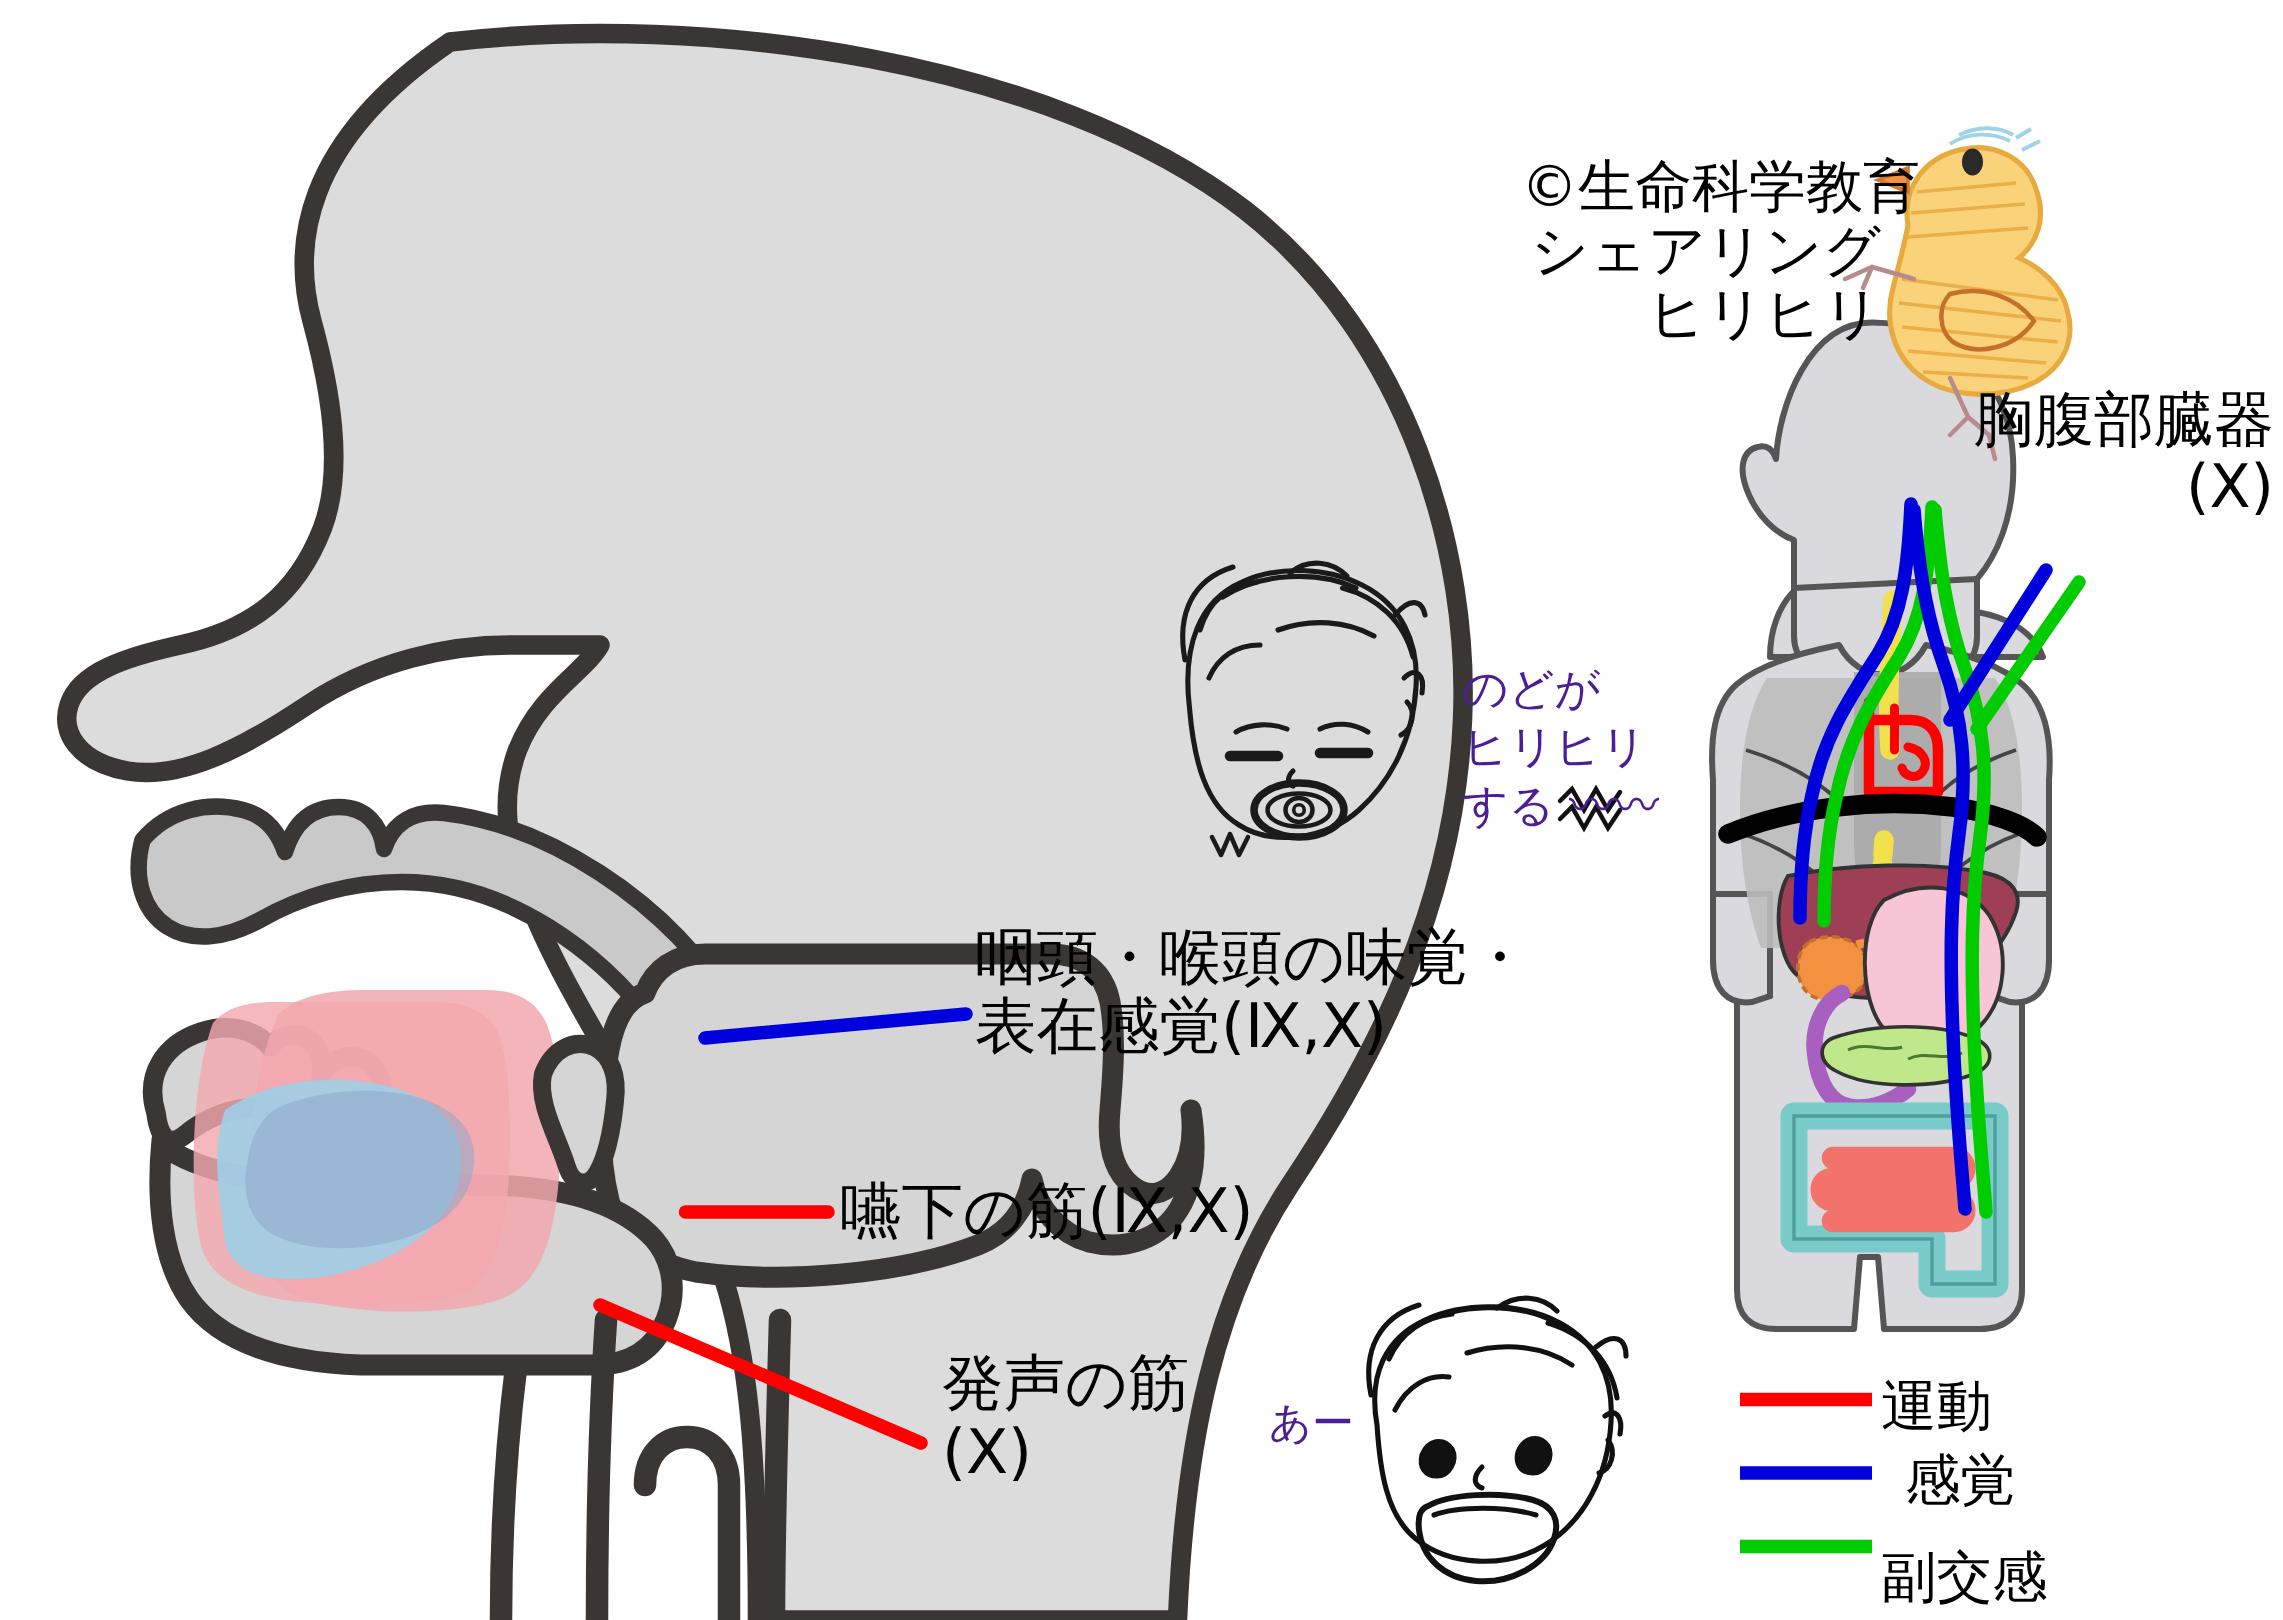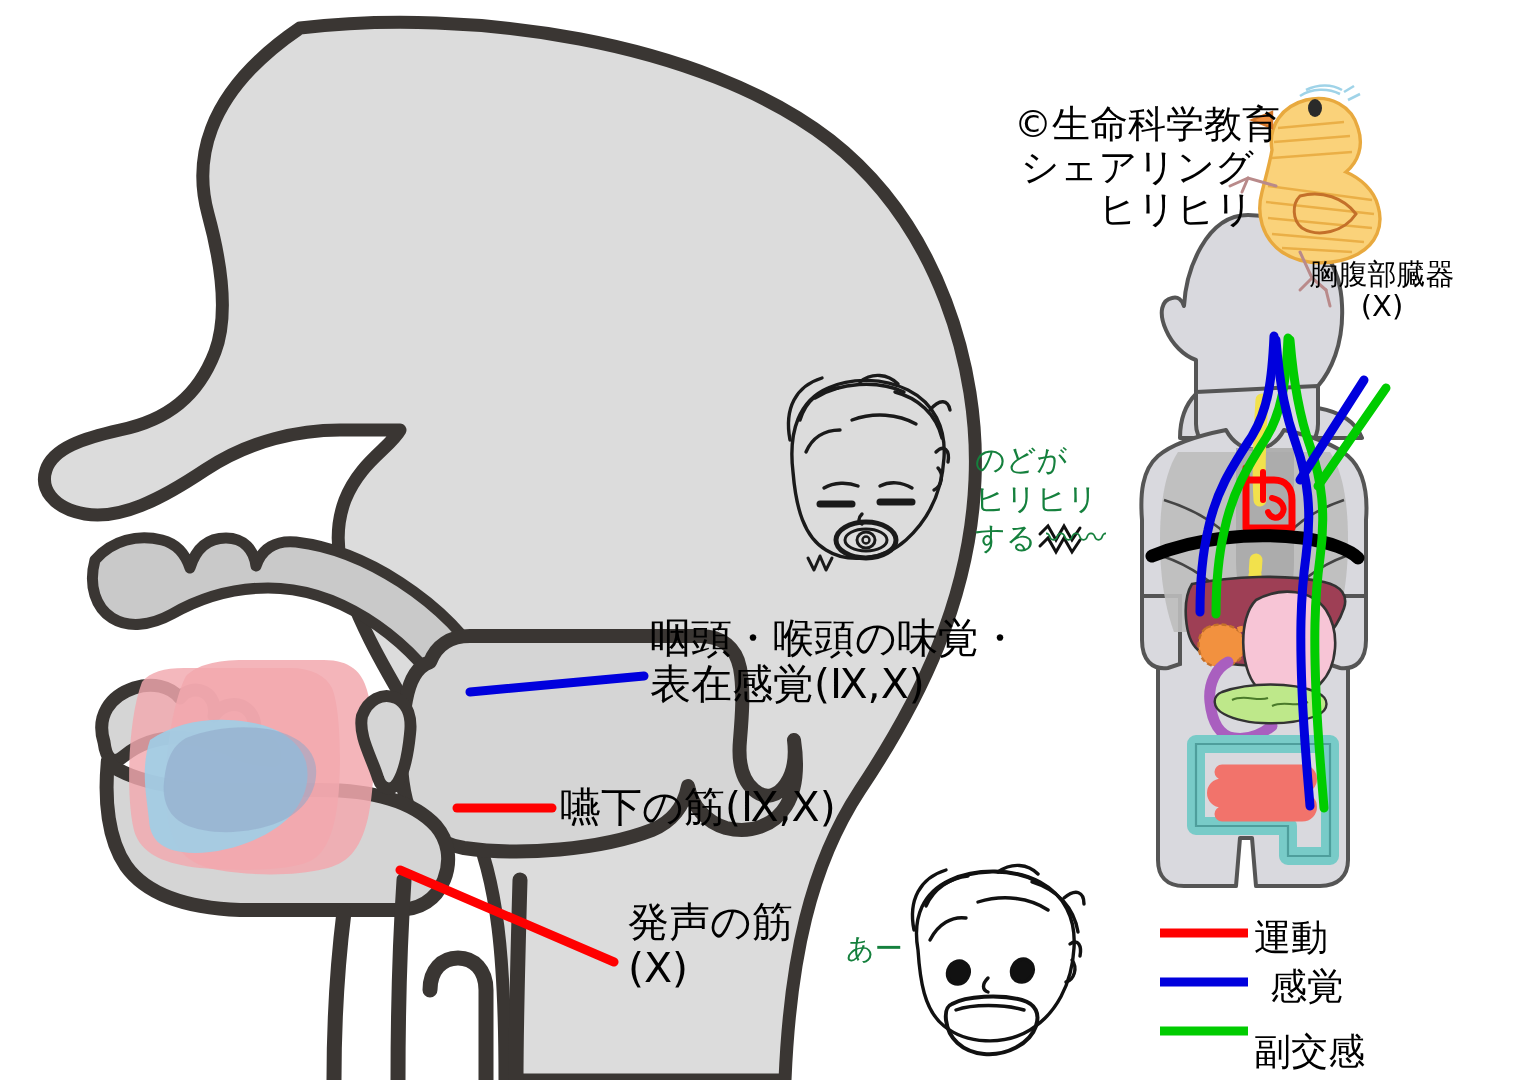--- a/index.html
+++ b/index.html
@@ -10,32 +10,32 @@
     overflow:hidden;position:relative;
   }
   #stage{position:absolute;left:0;top:0;width:1522px;height:1080px;background:#fff;}
   .layer{position:absolute;left:0;top:0;width:1522px;height:1080px;}
   svg.layer{display:block;}
 
   .lbl{position:absolute;color:#000;line-height:1.12;white-space:pre;
        font-family:"DejaVu Sans","Liberation Sans",sans-serif;}
 
   #copyright{left:1014px;top:103px;font-size:38px;text-align:right;width:240px;}
-  #label-viscera{left:1248px;top:258px;font-size:29px;text-align:center;width:268px;}
+  #label-viscera{left:1248px;top:258px;font-size:40px;text-align:right;width:268px;}
   #label-pharynx{left:650px;top:616px;font-size:41px;}
   #label-swallow{left:560px;top:785px;font-size:41px;}
   #label-voice{left:628px;top:900px;font-size:41px;}
 
   .legend-text{position:absolute;font-size:37px;color:#000;
      font-family:Liberation Mono, monospace;}
   #lg0{left:1254px;top:913px;}
   #lg1{left:1254px;top:962px;margin-left:16px;}
   #lg2{left:1254px;top:1011px;margin-top:16px;}
 
-  .hw{position:absolute;color:#15803d;
+  .hw{position:absolute;color:#4c1d95;
       font-family:"DejaVu Sans","Liberation Sans",sans-serif;}
   #hw-sore{left:975px;top:440px;font-size:30px;line-height:1.30;}
   #hw-aa{left:846px;top:930px;font-size:28px;}
 </style>
 </head>
 <body>
 
 <div id="stage">
 
   <svg class="layer" viewBox="0 0 1522 1080" xmlns="http://www.w3.org/2000/svg">

